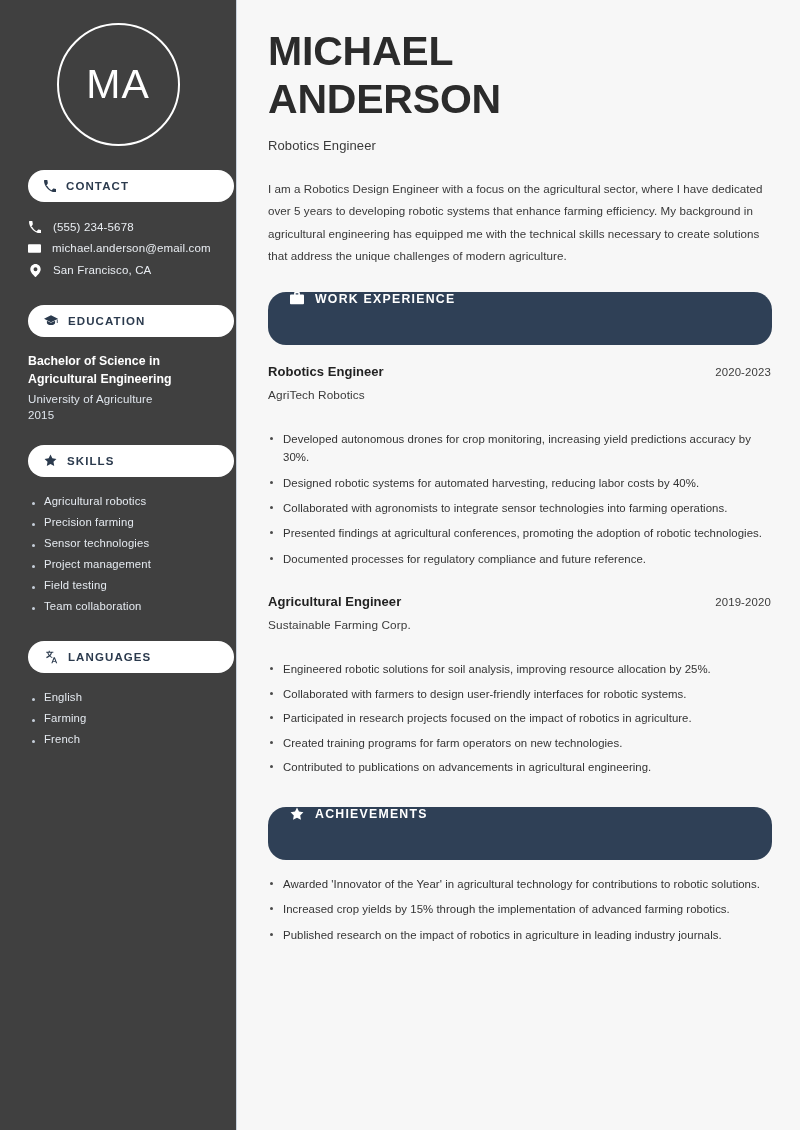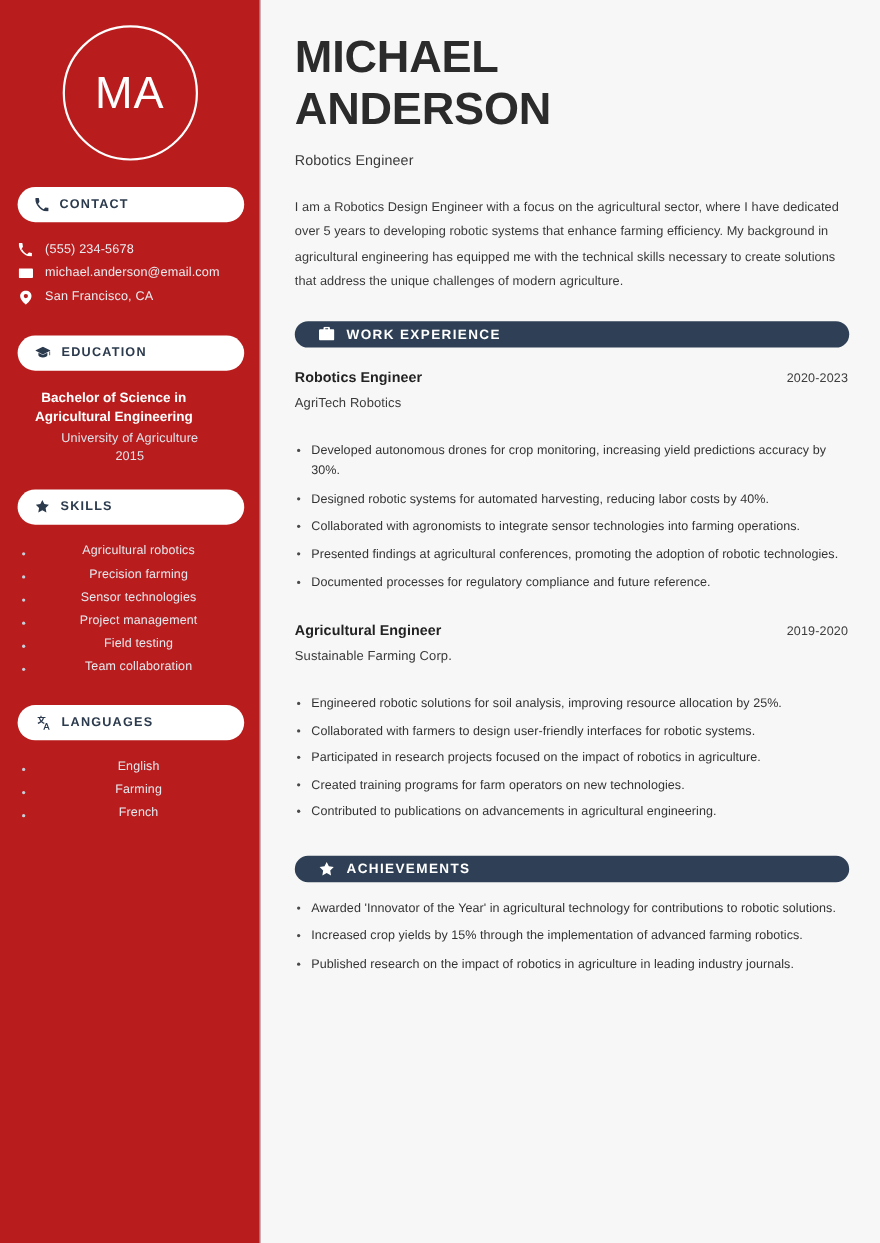--- a/index.html
+++ b/index.html
@@ -18,26 +18,25 @@
     height: 1130px;
     display: flex;
     background: #f7f7f7;
     overflow: hidden;
   }
 
   
   .sidebar {
     width: 237px;
     flex: 0 0 237px;
-    background: #b91c1c;
+    background: #404040;
     color: #ffffff;
-    padding: 0 16px;
+    padding: 0 28px;
     border-right: 1px solid #c9d2dd;
     position: relative;
-    text-align: center;
   }
 
   .avatar-wrap {
     display: flex;
     justify-content: center;
     padding-top: 23px;
   }
   .avatar {
     width: 123px;
     height: 123px;
@@ -147,25 +146,25 @@
 
   .summary {
     font-size: 11.6px;
     line-height: 1.93;
     color: #383838;
     margin-top: 25px;
     letter-spacing: .05px;
   }
 
   .section-bar {
-    height: 24px;
+    height: 53px;
     background: #2f4056;
     border-radius: 18px;
     display: flex;
-    align-items: center;
+    align-items: flex-start;
     gap: 11px;
     padding: 0 22px;
     color: #ffffff;
     font-size: 12.3px;
     font-weight: 700;
     letter-spacing: 1.25px;
     margin-top: 24px;
     width: 504px;
   }
   .section-bar .icn { display: flex; align-items: center; }

